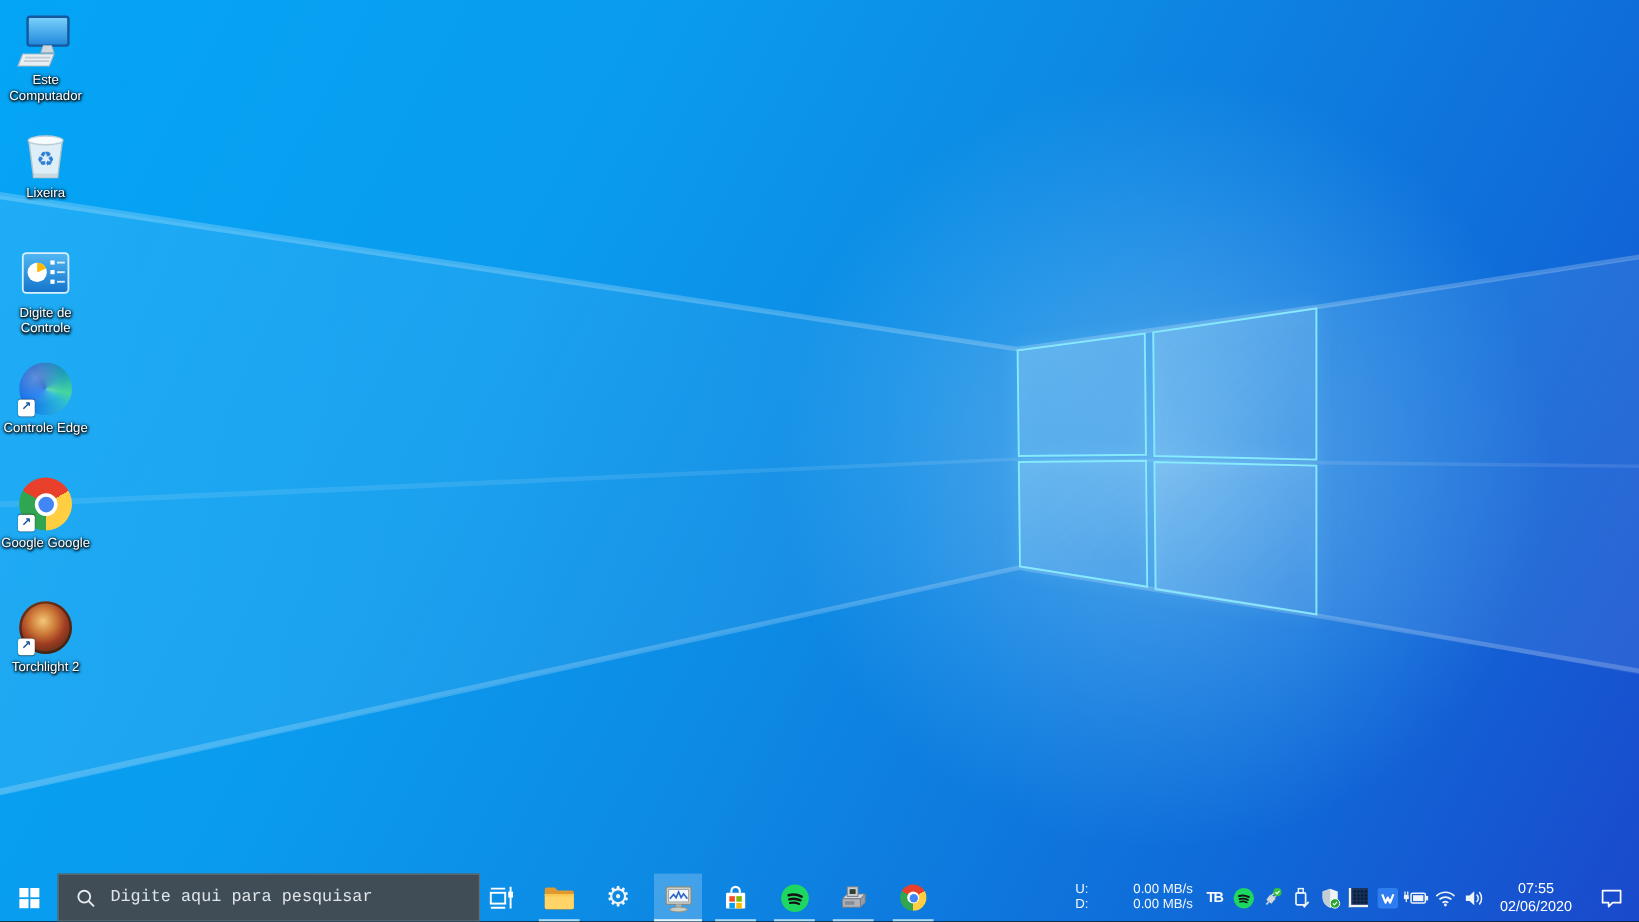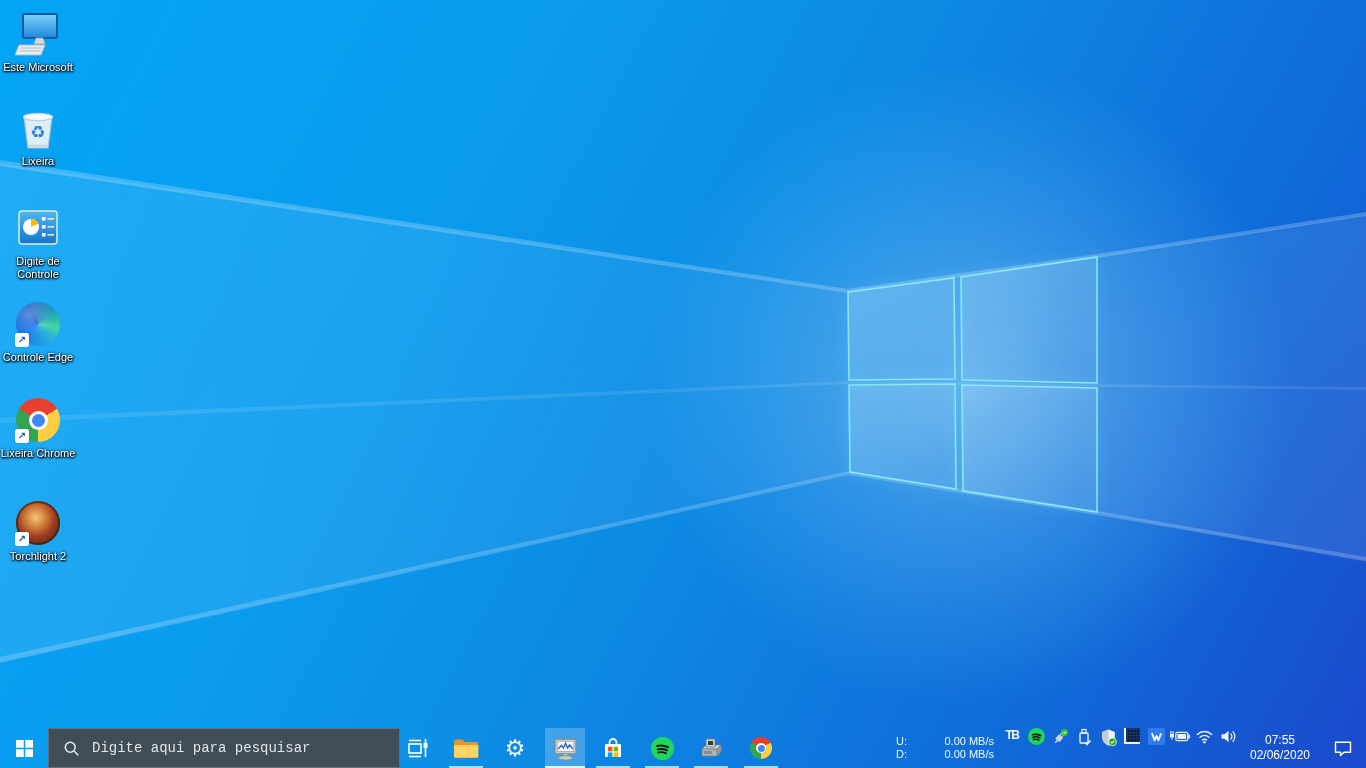--- a/index.html
+++ b/index.html
@@ -52,21 +52,21 @@
   .tb-search{position:absolute;left:48px;top:0;width:352px;height:40px;box-sizing:border-box;
     background:#404d57;border:1px solid #5f6e78;display:flex;align-items:center;font-family:Liberation Mono, monospace;}
   .tb-search .mag{margin:0 12px 0 14px;display:flex;}
   .tb-search .ph{font-size:14px;color:#dfe4e8;}
   .gear-glyph{font-family:"DejaVu Sans",sans-serif;font-size:23px;color:#f1f5f7;line-height:1;}
 
   
   .tray{position:absolute;right:0;top:0;height:40px;display:flex;align-items:center;color:#fff;}
   .net{width:98px;font-size:11px;line-height:13px;color:#f4f8fb;margin-right:6px;}
   .net .row{display:flex;justify-content:space-between;}
-  .tray-ic{width:24px;height:40px;display:flex;justify-content:center;}
+  .tray-ic{width:24px;height:40px;display:flex;align-items:center;justify-content:center;}
   .tb-glyph{font-size:12px;font-weight:bold;letter-spacing:-1.5px;color:#f4f8fa;}
   .clock{width:72px;text-align:center;font-size:12px;line-height:15px;margin:0 4px;}
   .action{width:46px;height:40px;display:flex;align-items:center;justify-content:center;}
   .wbox{width:17px;height:17px;border-radius:2px;background:#2e7df0;display:flex;align-items:center;justify-content:center;}
   .gridbox{width:16px;height:16px;background:#17335e;border-left:2px solid #eef3f6;border-bottom:2px solid #eef3f6;
      display:grid;grid-template-columns:repeat(4,1fr);grid-template-rows:repeat(4,1fr);padding:1px;box-sizing:border-box;}
   .gridbox i{background:#0a1d3a;margin:.5px;}
   .spot{border-radius:50%;background:#1ed760;position:relative;}
 </style>
 </head>
@@ -102,21 +102,21 @@
           <stop offset="0" stop-color="#7cd4fb"></stop>
               <stop offset="1" stop-color="#1f86dd"></stop>
             </linearGradient>
           </defs>
         <rect x="9" y="4" width="34" height="24" rx="2" fill="url(#mg)" stroke="#14589e" stroke-width="2"></rect>
         <path d="M22 28 h7 l2 6 h-11 Z" fill="#cfd8de" stroke="#9fb0ba" stroke-width="0.8"></path>
         <path d="M5 35 L31 35 L27 45 L1 45 Z" fill="#e8eef2" stroke="#adbcc6" stroke-width="1"></path>
         <path d="M7 38 h21 M6 41 h21" stroke="#c0ccd4" stroke-width="1.4"></path>
       </svg>
     </div>
-    <div class="lbl">Este Microsoft</div>
+    <div class="lbl">Este Computador</div>
   </div>
 
   <div class="dicon" style="top:104px">
     <div class="art">
       <svg width="48" height="48" viewBox="0 0 48 48">
         <path d="M10 13 L38 13 L34 44 L14 44 Z" fill="#e9f2f6" fill-opacity="0.95" stroke="#b2c3cc" stroke-width="1.2"></path>
         <ellipse cx="24" cy="13" rx="14.5" ry="3.6" fill="#f6fbfd" stroke="#bccdd6" stroke-width="1.2"></ellipse>
         <path d="M14.5 40.5 L33.5 40.5 L34 44 L14 44 Z" fill="#cbd9e0"></path>
         <text x="24" y="34" font-size="17" text-anchor="middle" fill="#2f7fd6" font-family="DejaVu Sans">♻</text>
       </svg>
@@ -156,21 +156,21 @@
   </div>
 
   <div class="dicon" style="top:396px">
     <div class="art">
       <div class="ball chrome-ball">
           <div class="ring"></div>
           <div class="core"></div>
         </div>
       <div class="shortcut">↗</div>
     </div>
-    <div class="lbl">Lixeira Chrome</div>
+    <div class="lbl">Google Google</div>
   </div>
 
   <div class="dicon" style="top:499px">
     <div class="art">
       <div class="ball torch-ball"></div>
       <div class="shortcut">↗</div>
     </div>
     <div class="lbl">Torchlight 2</div>
   </div>
 

